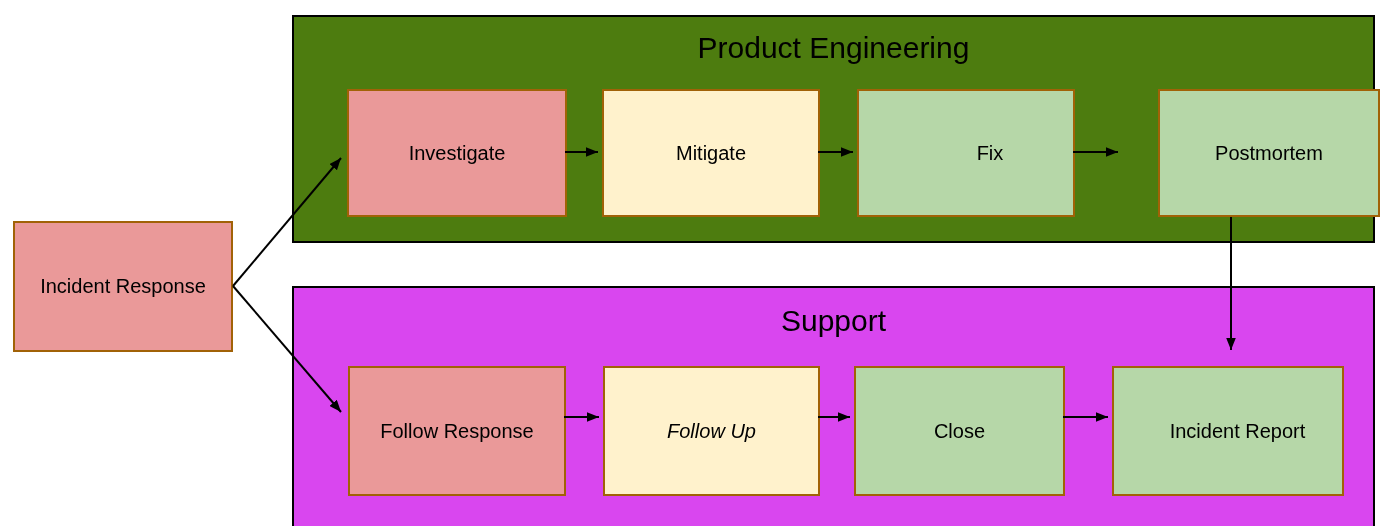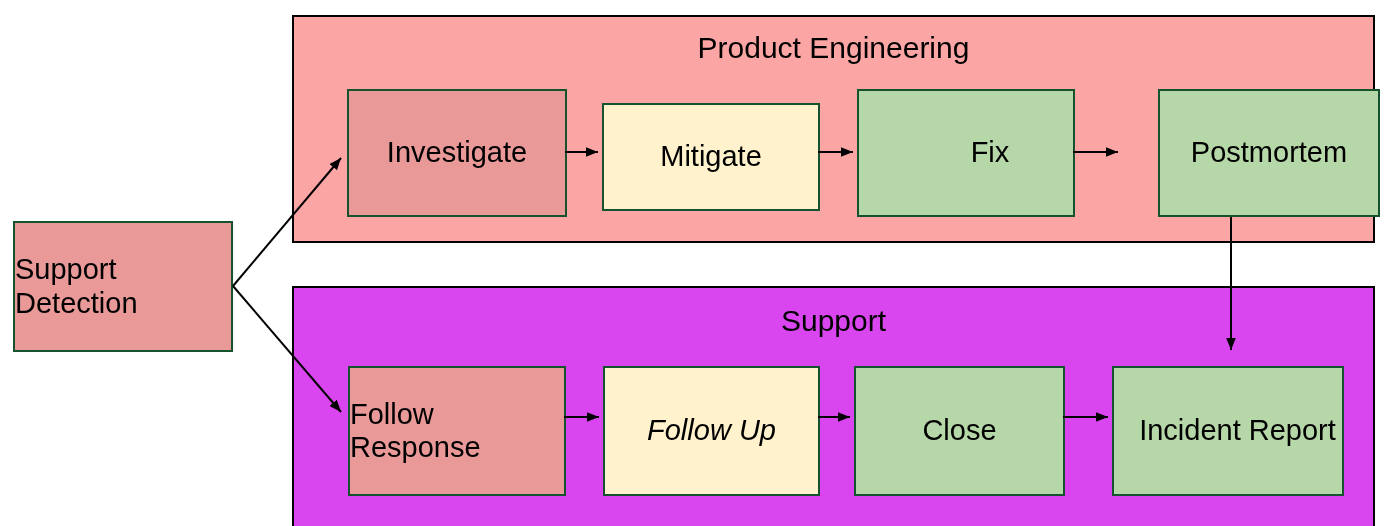--- a/index.html
+++ b/index.html
@@ -25,40 +25,40 @@
     position: absolute;
     left: 0;
     width: 100%;
     text-align: center;
     font-size: 30px;
     color: #000000;
     line-height: 1.15;
   }
   .node {
     position: absolute;
-    border: 2px solid #14532d;
+    border: 2px solid #a16207;
     box-sizing: border-box;
     display: flex;
     align-items: center;
     justify-content: center;
     text-align: left;
-    font-size: 29px;
+    font-size: 20px;
     color: #000000;
     line-height: 1.15;
   }
   #lane-product-engineering { left: 292px; top: 15px;  width: 1083px; height: 228px; }
   #lane-support            { left: 292px; top: 274px; width: 1083px; height: 244px; }
   #lane-product-engineering .lane-title { top: 14px; }
   #lane-support            .lane-title { top: 16px; }
 
   #node-incident-detection { left: 13px;  top: 221px; width: 220px; height: 131px; }
 
   
   #node-investigate { left: 53px;  top: 72px; width: 220px; height: 128px; }
-  #node-mitigate    { left: 308px; top: 72px; width: 218px; height: 108px; margin-top: 14px; }
+  #node-mitigate    { left: 308px; top: 72px; width: 218px; height: 128px; }
   #node-fix         { left: 563px; top: 72px; width: 218px; height: 128px; padding-left: 48px; }
   #node-postmortem  { left: 828px; top: 72px; width: 222px; height: 128px; margin-left: 36px; }
 
   
   #node-initial-response { left: 54px;  top: 78px; width: 218px; height: 130px; }
   #node-follow-up        { left: 309px; top: 78px; width: 217px; height: 130px; font-style: italic; }
   #node-close            { left: 560px; top: 78px; width: 211px; height: 130px; }
   #node-incident-report  { left: 818px; top: 78px; width: 232px; height: 130px; }
 
   .arrow-layer {
@@ -69,24 +69,24 @@
     pointer-events: none;
     z-index: 5;
   }
 </style>
 </head>
 <body>
 
 <div class="canvas">
 
   <div class="node" id="node-incident-detection" style="background-color: rgb(234, 153, 153);">
-    <span>Support Detection</span>
+    <span>Incident Response</span>
   </div>
 
-  <div class="lane" id="lane-product-engineering" style="background-color: #fca5a5;">
+  <div class="lane" id="lane-product-engineering" style="background-color: #4d7c0f;">
     <div class="lane-title">Product Engineering</div>
 
     <div class="node" id="node-investigate" style="background-color: rgb(234, 153, 153);">
       <span>Investigate</span>
     </div>
     <div class="node" id="node-mitigate" style="background-color: rgb(255, 242, 204);">
       <span>Mitigate</span>
     </div>
     <div class="node" id="node-fix" style="background-color: rgb(182, 215, 168);">
       <span>Fix</span>

